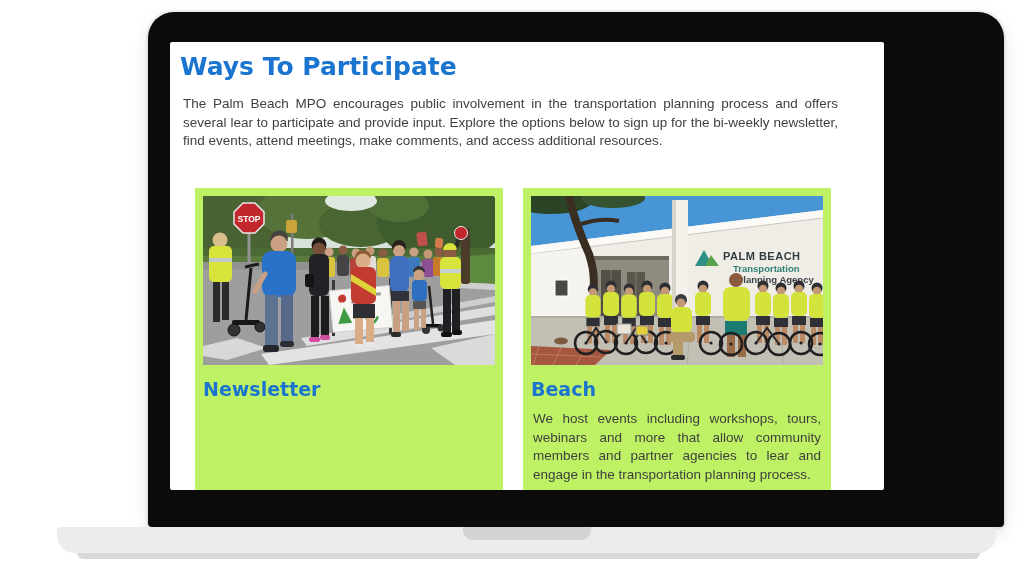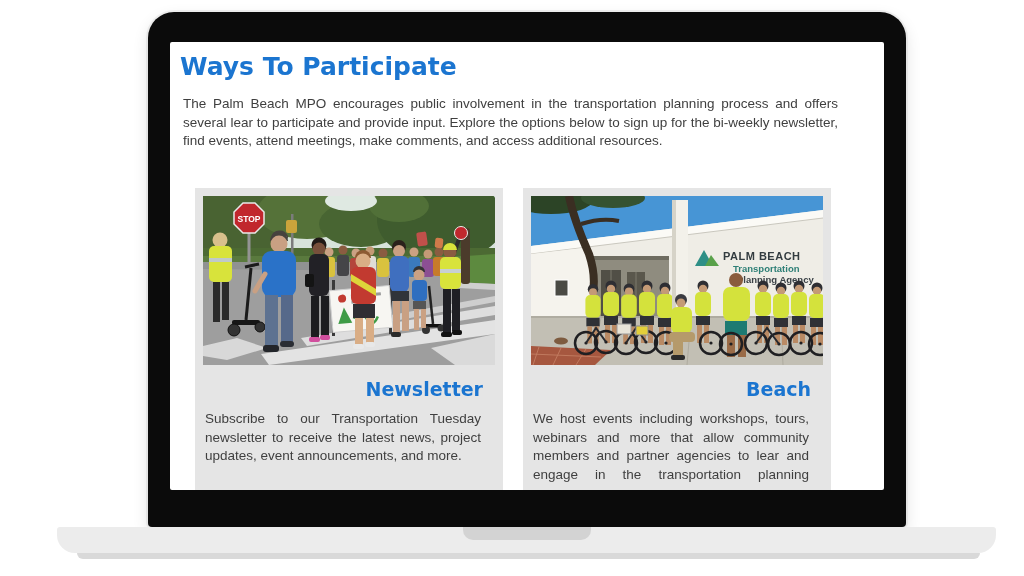--- a/index.html
+++ b/index.html
@@ -2,21 +2,21 @@
 <html><head>
 <meta charset="utf-8">
 <style>
   html,body{margin:0;padding:0;}
   body{
     width:1024px;height:576px;position:relative;overflow:hidden;
     background:#ffffff;font-family:"Liberation Sans",sans-serif;
   }
   
   .laptop-screen{
-    position:absolute;left:148px;top:12px;width:758px;height:515px;
+    position:absolute;left:148px;top:12px;width:856px;height:515px;
     background:#0b0b0b;border-radius:26px 26px 4px 4px;
     box-shadow:0 0 0 2px rgba(0,0,0,0.05),0 6px 16px rgba(0,0,0,0.12);
   }
   .screen{
     position:absolute;left:22px;top:30px;width:714px;height:448px;
     background:#ffffff;overflow:hidden;border-radius:2px;
   }
   .laptop-base{
     position:absolute;left:57px;top:527px;width:939px;height:26px;
     background:#ececec;border-radius:3px 3px 18px 18px;
@@ -34,27 +34,27 @@
     margin:10px 0 0 10px;
     font-family:"DejaVu Sans","Liberation Sans",sans-serif;
     font-size:25px;font-weight:bold;color:#1b75d0;letter-spacing:0;
   }
   .intro{
     margin:14px 0 0 13px;width:655px;
     font-size:13.5px;line-height:18.5px;color:#3f3f3f;text-align:justify;
   }
   .cards{position:absolute;left:25px;top:146px;display:flex;gap:20px;}
   .card{
-    width:308px;height:320px;background:#e5e5e5;
-    padding:8px 20px 0 8px;box-sizing:border-box;
+    width:308px;height:320px;background:#bef264;
+    padding:8px 8px 0 8px;box-sizing:border-box;
   }
   .card-img{width:292px;height:169px;overflow:hidden;background:#dddddd;}
   .card-img svg{display:block;width:292px;height:169px;}
   .card h2{
-    margin:13px 0 0 0;text-align:right;
+    margin:13px 0 0 0;text-align:left;
     font-family:"DejaVu Sans","Liberation Sans",sans-serif;
     font-size:19px;font-weight:bold;color:#1b75d0;
   }
   .card p{
     margin:10px 2px 0 2px;font-size:13.5px;line-height:18.5px;
     color:#3f3f3f;text-align:justify;
   }
 </style>
 </head>
 <body>
@@ -202,21 +202,20 @@
               <path d="M240,54 a7,7 0 0 1 14,0 z" fill="#d8e33b"></path>
               <rect x="237" y="61" width="21" height="32" rx="5" fill="#d8e33b"></rect>
               <rect x="237" y="73" width="21" height="4" fill="#c7cfd2"></rect>
               <rect x="240" y="93" width="8" height="44" fill="#1f1f24"></rect>
               <rect x="249" y="93" width="8" height="42" fill="#1f1f24"></rect>
               <rect x="238" y="136" width="11" height="5" rx="2" fill="#111111"></rect>
               <rect x="249" y="134" width="10" height="5" rx="2" fill="#111111"></rect>
             </svg>
           </div>
           <h2>Newsletter</h2>
-          <p>Subscribe to our Transportation Tuesday newsletter to receive the latest news, project updates, event announcements, and more.</p>
         </div>
 
         <div class="card">
           <div class="card-img" role="img" aria-label="Group of cyclists wearing neon yellow shirts posing with bicycles in front of the Palm Beach Transportation Planning Agency building">
             <svg viewBox="0 0 292 169" preserveAspectRatio="none">
               <defs>
                 <g id="b-rider">
                   <circle cx="0" cy="-26" r="5.5" fill="#2e2e33"></circle>
                   <circle cx="0" cy="-23" r="4.2" fill="#c49a76"></circle>
                   <rect x="-8" y="-20" width="16" height="24" rx="5" fill="#d4e23c"></rect>

